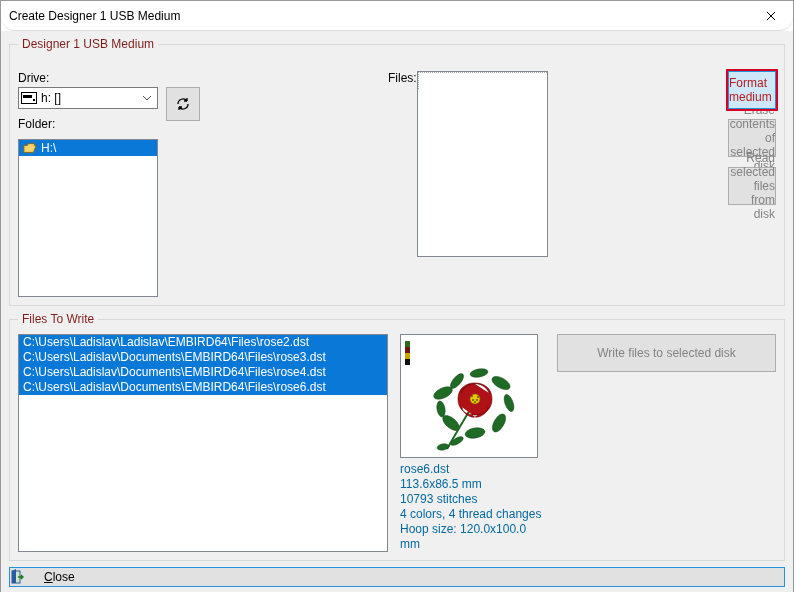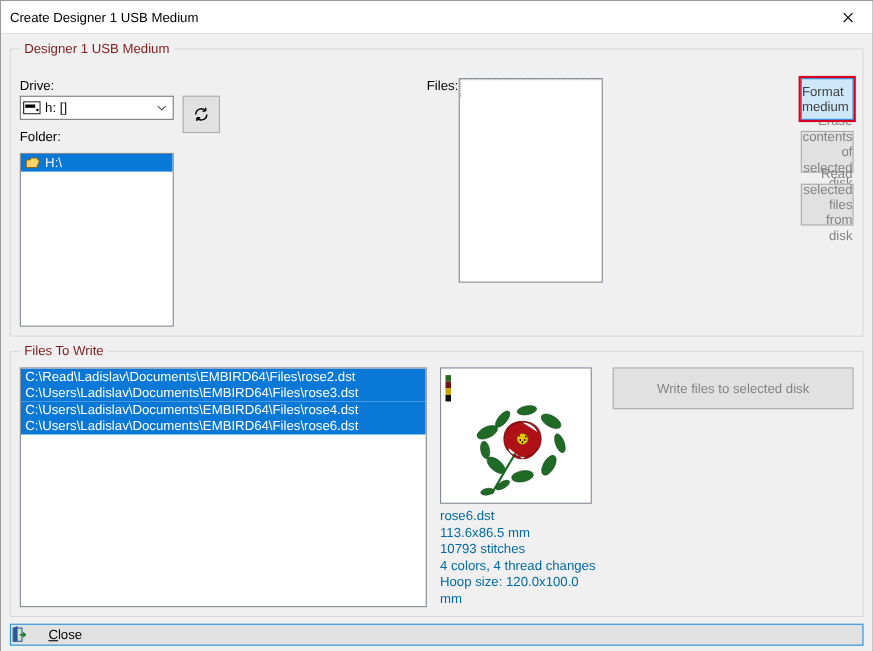--- a/index.html
+++ b/index.html
@@ -1,18 +1,18 @@
 <!DOCTYPE html>
 <html><head>
 <meta charset="utf-8">
 <style>
   * { box-sizing: border-box; font-family: "Segoe UI", Tahoma, sans-serif; font-size: 12px; }
   body { margin: 0; background: #fff; }
   .window { width: 794px; height: 592px; border: 1px solid #999; background: #fff; display: flex; flex-direction: column; }
-  .titlebar { height: 30px; background: #fff; display: flex; align-items: center; padding: 0 0 0 8px; border-bottom: 1px solid #ddd; }
+  .titlebar { height: 30px; background: #fff; display: flex; align-items: center; padding: 0 0 0 8px; border-bottom: 1px solid #ddd; border-radius: 14px; }
   .titlebar-text { flex: 1; color: #000; }
   .titlebar-close { width: 44px; height: 29px; display: flex; align-items: center; justify-content: center; font-size: 14px; color: #000; cursor: default; }
   .body { flex: 1; background: #f0f0f0; padding: 6px 8px 8px 8px; display: flex; flex-direction: column; gap: 6px; }
 
   fieldset.group { border: 1px solid #d9d9d9; background: #f0f0f0; padding: 8px 8px 8px 8px; margin: 0; }
   fieldset.group > legend { padding: 0 4px; color: #7f1d1d; }
 
   .top-inner { display: flex; gap: 10px; margin-top: 12px; }
   .left-top { width: 360px; display: flex; gap: 8px; }
   .files-col { width: 160px; display: flex; }
@@ -28,21 +28,21 @@
   .drive-block { width: 140px; display: flex; flex-direction: column; }
 
   .folder-list { margin-top: 6px; height: 158px; background: #fff; border: 1px solid #828790; overflow: auto; }
   .folder-item { display: flex; align-items: center; gap: 4px; background: #0a78d7; color: #fff; padding: 1px 4px; }
   .folder-item svg { width: 14px; height: 12px; }
 
   .files-box { flex: 1; background: #fff; border: 1px solid #828790; margin-top: 0; height: 186px; }
   .files-box-inner { border-top: 1px dotted #aaa; border-left: 1px dotted #aaa; height: 17px; }
 
   .big-btn { height: 38px; background: #e1e1e1; border: 1px solid #adadad; display: flex; align-items: center; justify-content: center; color: #6f6f6f; }
-  .big-btn.enabled { background: #cfe8f9; border: 1px solid #2591dd; color: #404040; position: relative; }
+  .big-btn.enabled { background: #cfe8f9; border: 1px solid #2591dd; color: #b91c1c; position: relative; }
   .big-btn.enabled.highlight { outline: 2px solid #d70022; }
   .big-btn.disabled { color: #838383; text-align: right; }
 
   fieldset.files-to-write { flex: 1; }
   .ftw-inner { display: flex; gap: 12px; height: 218px; }
   .file-list { width: 370px; background: #fff; border: 1px solid #828790; overflow: auto; padding: 0; }
   .file-row { background: #0a78d7; color: #fff; padding: 0 4px; line-height: 15px; white-space: nowrap; }
   .preview-col { width: 145px; display: flex; flex-direction: column; }
   .preview-box { width: 138px; height: 138px; background: #fff; border: 1px solid #828790; position: relative; }
   .preview-palette { position: absolute; left: 4px; top: 6px; display: flex; flex-direction: column; }
@@ -130,21 +130,21 @@
             <span>Read selected files from disk</span>
           </div>
         </div>
       </div>
     </fieldset>
 
     <fieldset class="group files-to-write">
       <legend>Files To Write</legend>
       <div class="ftw-inner">
         <div class="file-list">
-          <div class="file-row">C:\Read\Ladislav\Documents\EMBIRD64\Files\rose2.dst</div>
+          <div class="file-row">C:\Users\Ladislav\Ladislav\EMBIRD64\Files\rose2.dst</div>
           <div class="file-row">C:\Users\Ladislav\Documents\EMBIRD64\Files\rose3.dst</div>
           <div class="file-row">C:\Users\Ladislav\Documents\EMBIRD64\Files\rose4.dst</div>
           <div class="file-row">C:\Users\Ladislav\Documents\EMBIRD64\Files\rose6.dst</div>
         </div>
 
         <div class="preview-col">
           <div class="preview-box">
             <div class="preview-palette">
               <span class="swatch" style="background: rgb(44, 107, 31);"></span>
               <span class="swatch" style="background: rgb(111, 20, 20);"></span>

